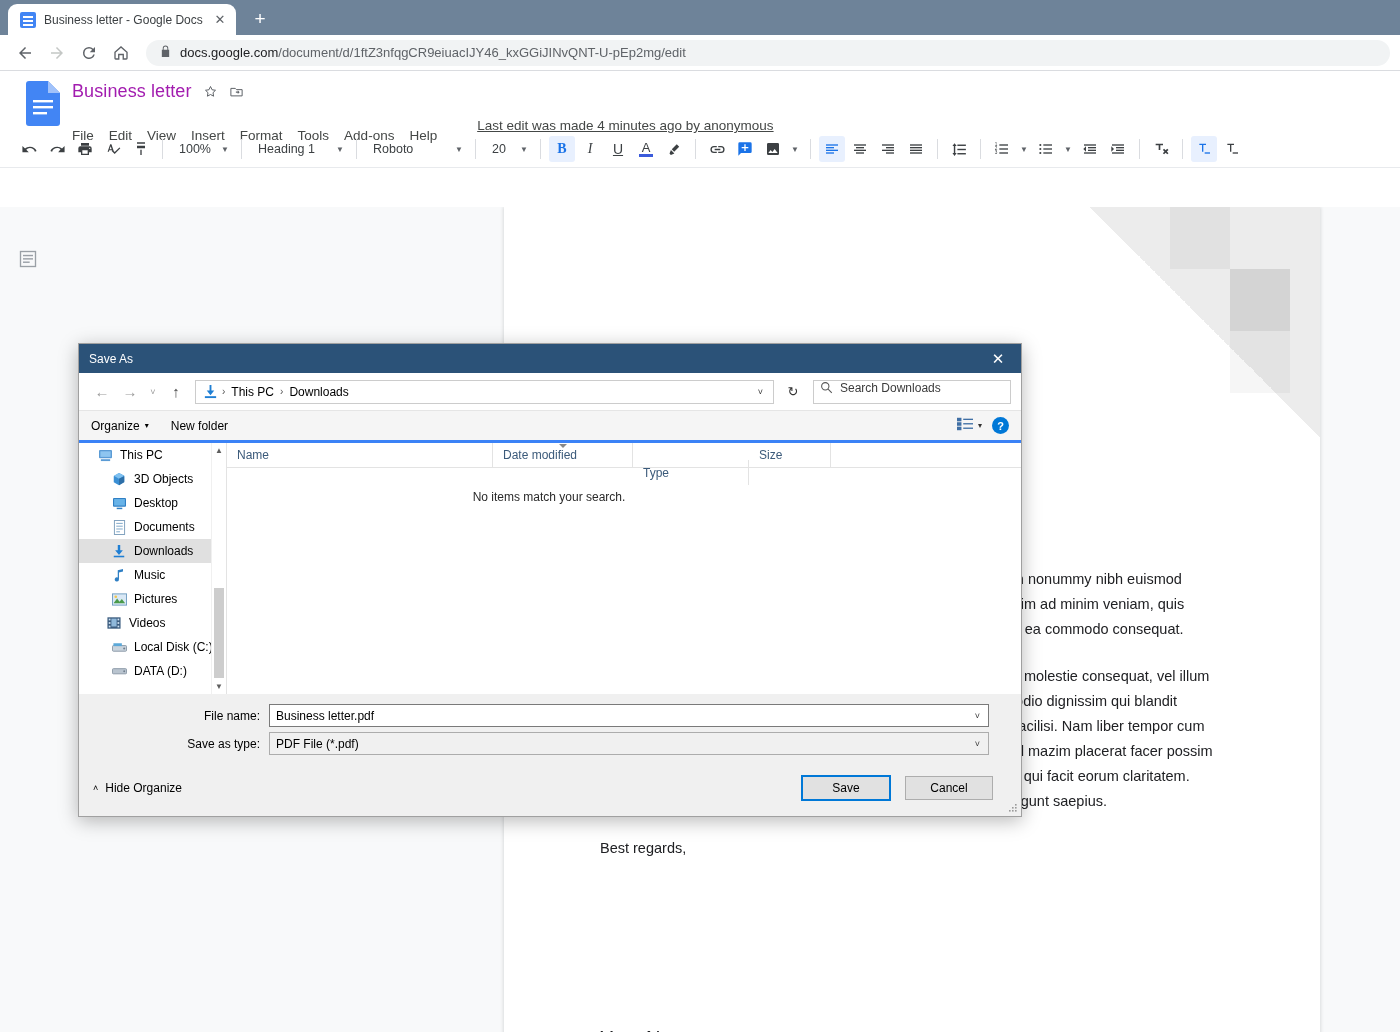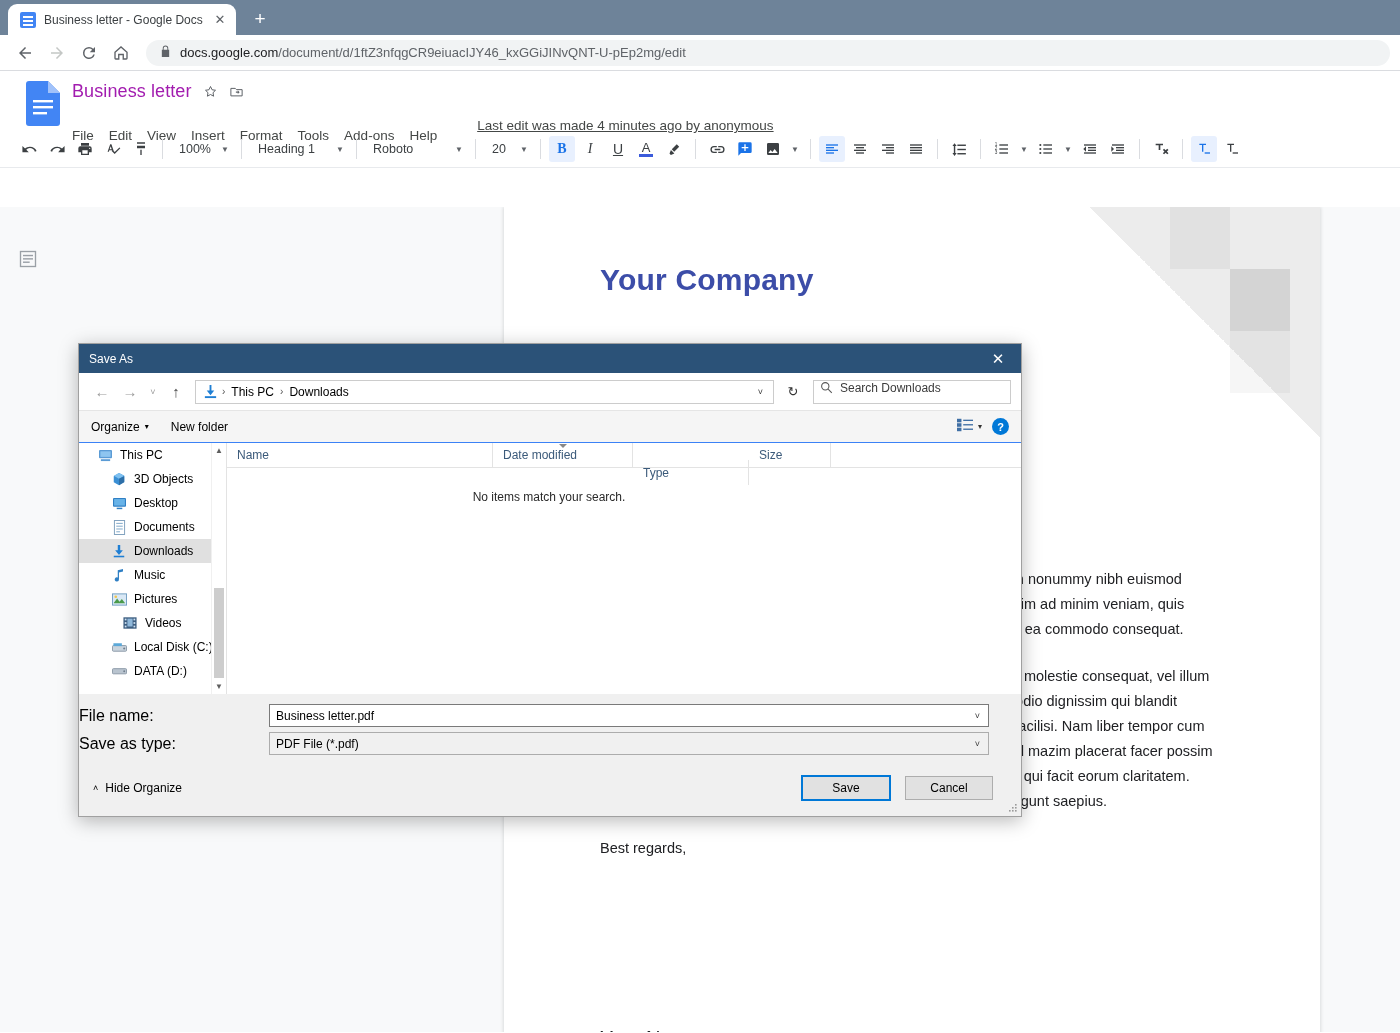--- a/index.html
+++ b/index.html
@@ -330,21 +330,21 @@
     align-items: flex-start;
     padding: 0 6px;
     gap: 7px;
     margin-left: 5px;
   }
   .searchbox .sb-text { color: #3b3b3b; font-size: 12px; }
 
   .dlg-cmdbar {
     height: 32px;
     background: #f5f5f5;
-    border-bottom: 1px solid #3b82f6;
+    border-bottom: 3px solid #3b82f6;
     display: flex;
     align-items: center;
     padding: 0 12px;
     gap: 22px;
   }
   .cmd { font-size: 12px; color: #000; display: flex; align-items: center; gap: 5px;}
   .cmd .caret { font-size: 8px; }
   .cmdbar-right { margin-left: auto; display: flex; align-items: center; gap: 10px; }
   .viewmode { display: flex; align-items: center; gap: 5px; color:#333; }
   .help-circle {
@@ -453,23 +453,23 @@
     background: #f0f0f0;
     padding: 10px 32px 0 0;
   }
   .form-row {
     display: flex;
     align-items: center;
     margin-bottom: 5px;
   }
   .form-label {
     width: 190px;
-    text-align: left;
+    text-align: right;
     padding-right: 9px;
-    font-size: 16px;
+    font-size: 12px;
     color: #000;
   }
   .form-input {
     flex: 1;
     height: 23px;
     background: #ffffff;
     border: 1px solid #7a7a7a;
     display: flex;
     align-items: center;
     padding: 0 2px 0 6px;
@@ -826,21 +826,20 @@
         </svg>
     </div>
 
     <div class="doc-page">
       <div class="corner-deco">
         <div class="sq" style="left:0;top:0;width:230px;height:230px;background:linear-gradient(225deg,#ececec 50%,transparent 50%);"></div>
         <div class="sq" style="left:80px;top:0;width:60px;height:62px;background:rgba(0,0,0,.045);"></div>
         <div class="sq" style="left:140px;top:62px;width:60px;height:62px;background:rgba(0,0,0,.10);"></div>
         <div class="sq" style="left:140px;top:124px;width:60px;height:62px;background:rgba(0,0,0,.035);"></div>
       </div>
-      <div class="doc-heading">Your Company</div>
       <div class="doc-body">
         <p>Lorem ipsum dolor sit amet, consectetuer adipiscing elit, sed diam nonummy nibh euismod tincidunt ut laoreet dolore magna aliquam erat volutpat. Ut wisi enim ad minim veniam, quis nostrud exerci tation ullamcorper suscipit lobortis nisl ut aliquip ex ea commodo consequat.</p>
         <p>Duis autem vel eum iriure dolor in hendrerit in vulputate velit esse molestie consequat, vel illum dolore eu feugiat nulla facilisis at vero eros et accumsan et iusto odio dignissim qui blandit praesent luptatum zzril delenit augue duis dolore te feugait nulla facilisi. Nam liber tempor cum soluta nobis eleifend option congue nihil imperdiet doming id quod mazim placerat facer possim assum. Typi non habent claritatem insitam; est usus legentis in iis qui facit eorum claritatem. Investigationes demonstraverunt lectores legere me lius quod ii legunt saepius.</p>
         <p>Best regards,</p>
       </div>
       <div class="doc-sign">
         <div class="doc-sign-name">Your Name</div>
 
       </div>
     </div>
@@ -976,21 +975,21 @@
           <div class="tree-item" style="padding-left:32px;">
             <span class="tree-ico">
                 <svg width="15" height="13" viewBox="0 0 16 13">
                   <rect x="0.5" y="0.5" width="15" height="12" fill="#d9e8f5" stroke="#6f9cc0"></rect>
                   <path fill="#4a9a4a" d="M2 10l3.5-4.5L8 9l2.5-3 3.5 4.5H2z"></path>
                   <circle cx="4" cy="3.5" r="1.4" fill="#f2c44a"></circle>
                 </svg>
               </span>
             <span>Pictures</span>
           </div>
-          <div class="tree-item" style="padding-left:43px;">
+          <div class="tree-item" style="padding-left:27px;">
             <span class="tree-ico">
                 <svg width="14" height="14" viewBox="0 0 16 16">
                   <rect x="0.5" y="1.5" width="15" height="13" fill="#3c5d80"></rect>
                   <g fill="#cfe2f2">
                     <rect x="2" y="3" width="2" height="2"></rect>
                     <rect x="2" y="7" width="2" height="2"></rect>
                     <rect x="2" y="11" width="2" height="2"></rect>
                     <rect x="12" y="3" width="2" height="2"></rect>
                     <rect x="12" y="7" width="2" height="2"></rect>
                     <rect x="12" y="11" width="2" height="2"></rect>

